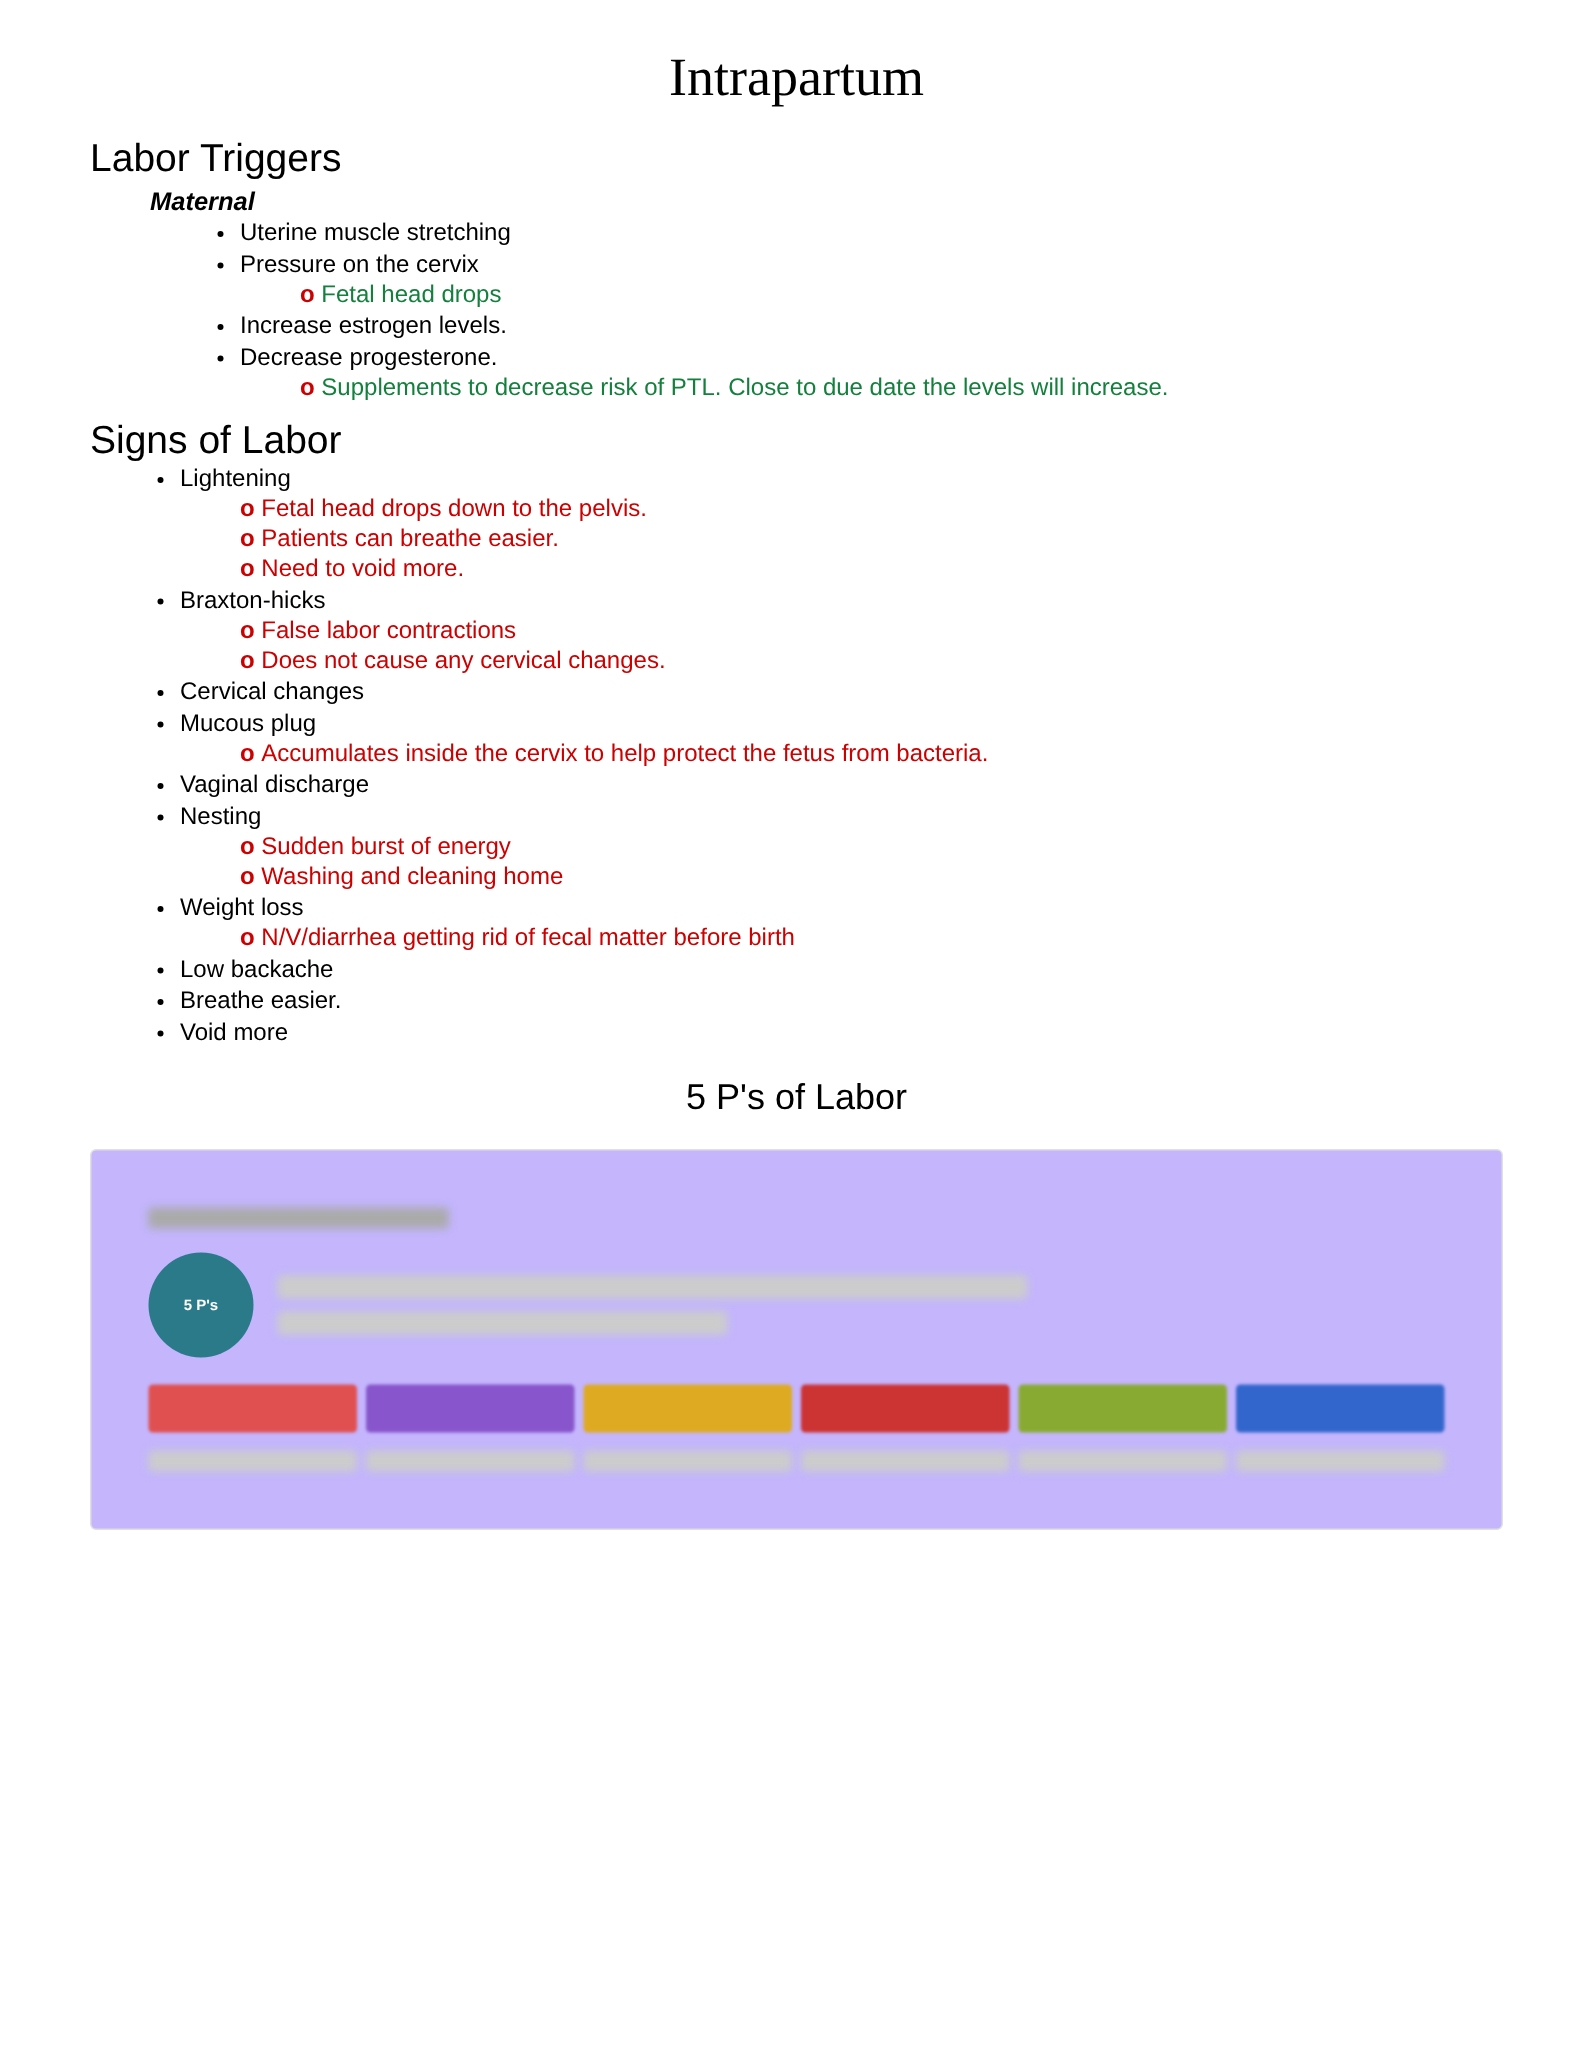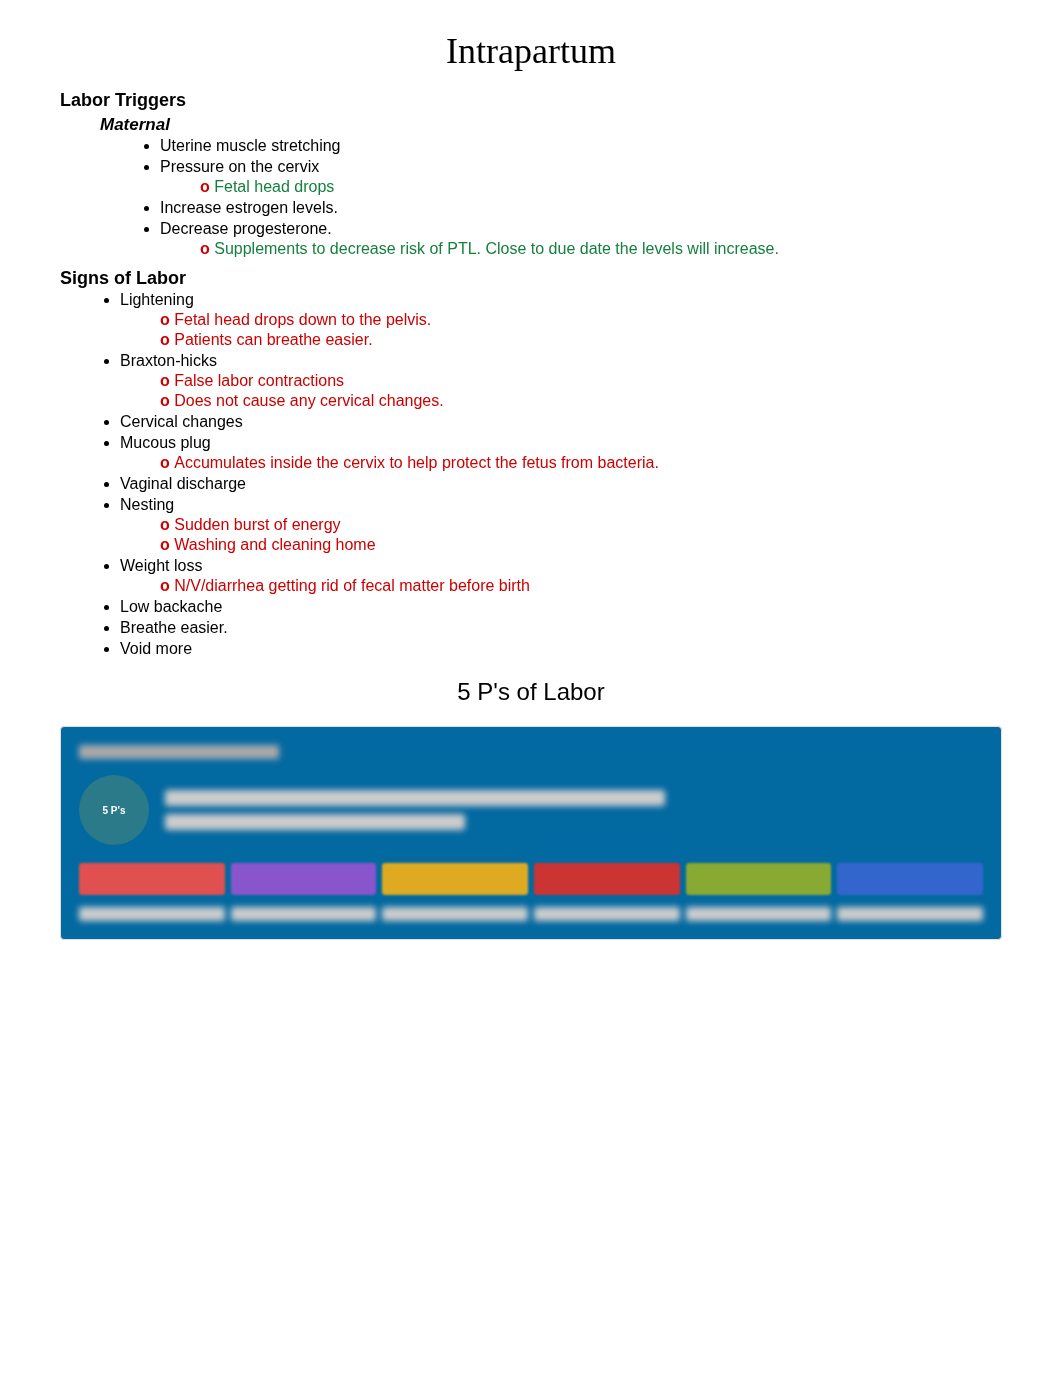--- a/index.html
+++ b/index.html
@@ -20,22 +20,22 @@
 
     .page-title {
       text-align: center;
       font-size: 36px;
       font-weight: normal;
       margin-bottom: 18px;
       font-family: Georgia, serif;
     }
 
     .section-heading {
-      font-size: 18px;
-      font-weight: bold;
+      font-size: 26px;
+      font-weight: normal;
       margin-top: 10px;
       margin-bottom: 2px;
     }
 
     .sub-heading {
       font-size: 17px;
       font-weight: bold;
       margin-left: 40px;
       margin-bottom: 2px;
       margin-top: 4px;
@@ -88,24 +88,24 @@
     .five-ps-title {
       text-align: center;
       font-size: 24px;
       font-weight: normal;
       margin-bottom: 20px;
       font-family: Liberation Sans, sans-serif;
     }
 
     .blurred-image-area {
       width: 100%;
-      background: #0369a1;
+      background: #c4b5fd;
       border: 1px solid #e0e0e0;
       border-radius: 4px;
-      padding: 18px;
+      padding: 38px;
       display: flex;
       flex-direction: column;
       align-items: flex-start;
       gap: 12px;
     }
 
     .blurred-row-top {
       display: flex;
       align-items: center;
       gap: 16px;
@@ -255,20 +255,23 @@
 
     <li>
       <span>Lightening</span>
       <ul class="signs-sub-bullet">
         <li>
           <span>Fetal head drops down to the pelvis.</span>
         </li>
         <li>
           <span>Patients can breathe easier.</span>
         </li>
+        <li>
+          <span>Need to void more.</span>
+        </li>
       </ul>
     </li>
 
     <li>
       <span>Braxton-hicks</span>
       <ul class="signs-sub-bullet">
         <li>
           <span>False labor contractions</span>
         </li>
         <li>

